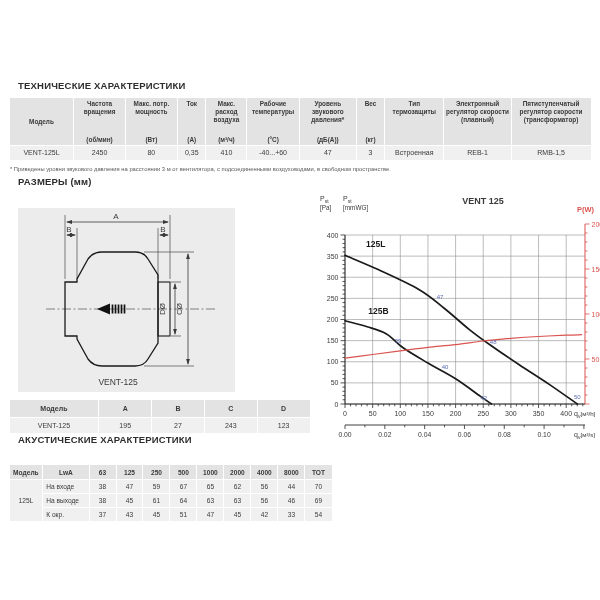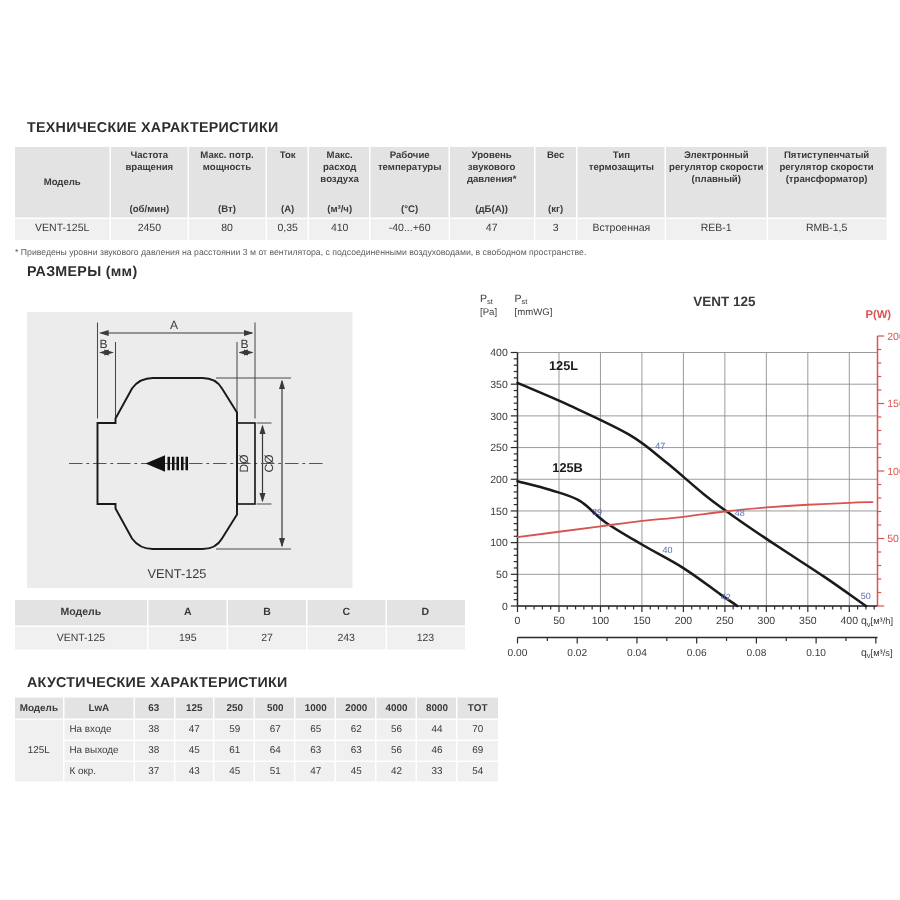--- a/index.html
+++ b/index.html
@@ -200,21 +200,21 @@
         <tr>
           <td>VENT-125</td>
           <td>195</td>
           <td>27</td>
           <td>243</td>
           <td>123</td>
         </tr>
       </tbody>
   </table>
 
-  <div class="sec-title" style="top:450px">АКУСТИЧЕСКИЕ ХАРАКТЕРИСТИКИ</div>
+  <div class="sec-title" style="top:434px">АКУСТИЧЕСКИЕ ХАРАКТЕРИСТИКИ</div>
 
   <table class="tbl acou">
       <colgroup>
         <col style="width: 10.5%;">
         <col style="width: 14.5%;">
         <col style="width: 8.33333%;">
         <col style="width: 8.33333%;">
         <col style="width: 8.33333%;">
         <col style="width: 8.33333%;">
         <col style="width: 8.33333%;">

